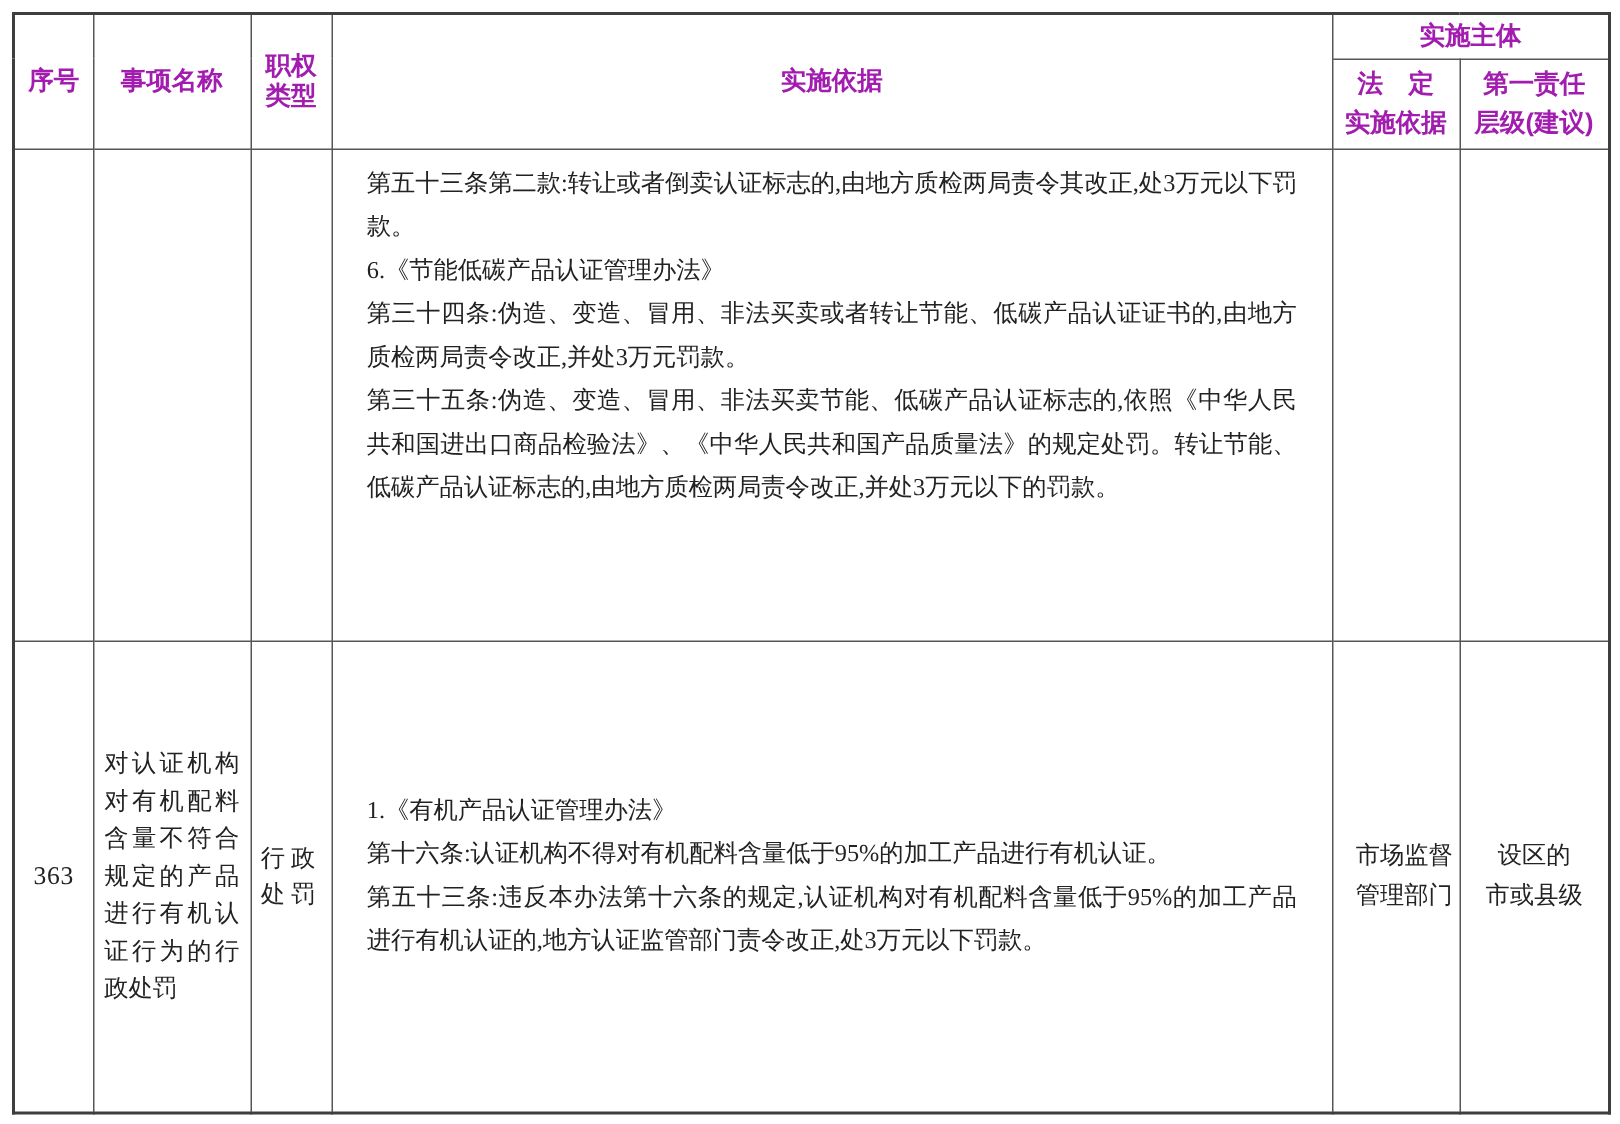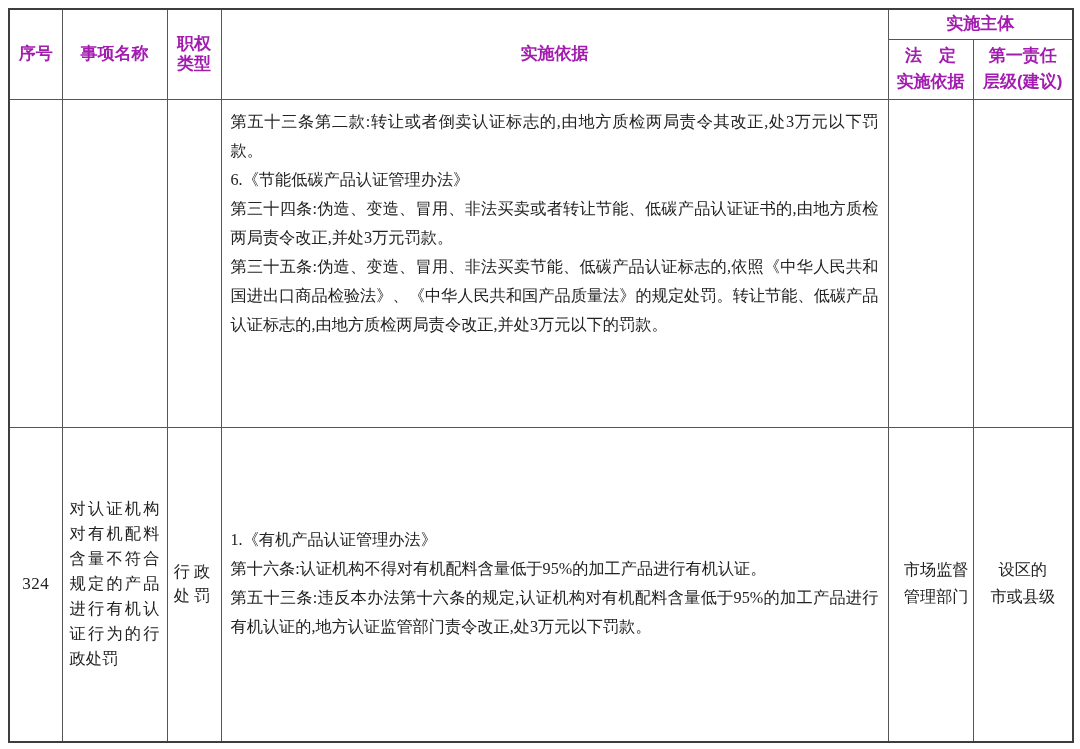--- a/index.html
+++ b/index.html
@@ -74,21 +74,21 @@
     text-align: justify;
     padding: 0 7px;
     line-height: 25px;
   }
   td.type {
     letter-spacing: 4px;
     line-height: 24px;
   }
   td.basis {
     text-align: justify;
-    padding: 8px 9px;
+    padding: 8px 23px;
     line-height: 29px;
   }
   td.basis.top { vertical-align: top; }
   td.legal { line-height: 27px; text-align: right; }
   td.level { line-height: 27px; }
 </style>
 </head>
 <body>
 
 <div class="page">
@@ -123,21 +123,21 @@
         <td class="item-name"></td>
         <td class="type"></td>
         <td class="basis top">第五十三条第二款:转让或者倒卖认证标志的,由地方质检两局责令其改正,处3万元以下罚款。
 6.《节能低碳产品认证管理办法》
 第三十四条:伪造、变造、冒用、非法买卖或者转让节能、低碳产品认证证书的,由地方质检两局责令改正,并处3万元罚款。
 第三十五条:伪造、变造、冒用、非法买卖节能、低碳产品认证标志的,依照《中华人民共和国进出口商品检验法》、《中华人民共和国产品质量法》的规定处罚。转让节能、低碳产品认证标志的,由地方质检两局责令改正,并处3万元以下的罚款。</td>
         <td class="legal"></td>
         <td class="level"></td>
       </tr>
       <tr class="r2">
-        <td class="serial">324</td>
+        <td class="serial">363</td>
         <td class="item-name">对认证机构对有机配料含量不符合规定的产品进行有机认证行为的行政处罚</td>
         <td class="type">行政
 处罚</td>
         <td class="basis">1.《有机产品认证管理办法》
 第十六条:认证机构不得对有机配料含量低于95%的加工产品进行有机认证。
 第五十三条:违反本办法第十六条的规定,认证机构对有机配料含量低于95%的加工产品进行有机认证的,地方认证监管部门责令改正,处3万元以下罚款。</td>
         <td class="legal">市场监督
 管理部门</td>
         <td class="level">设区的
 市或县级</td>

